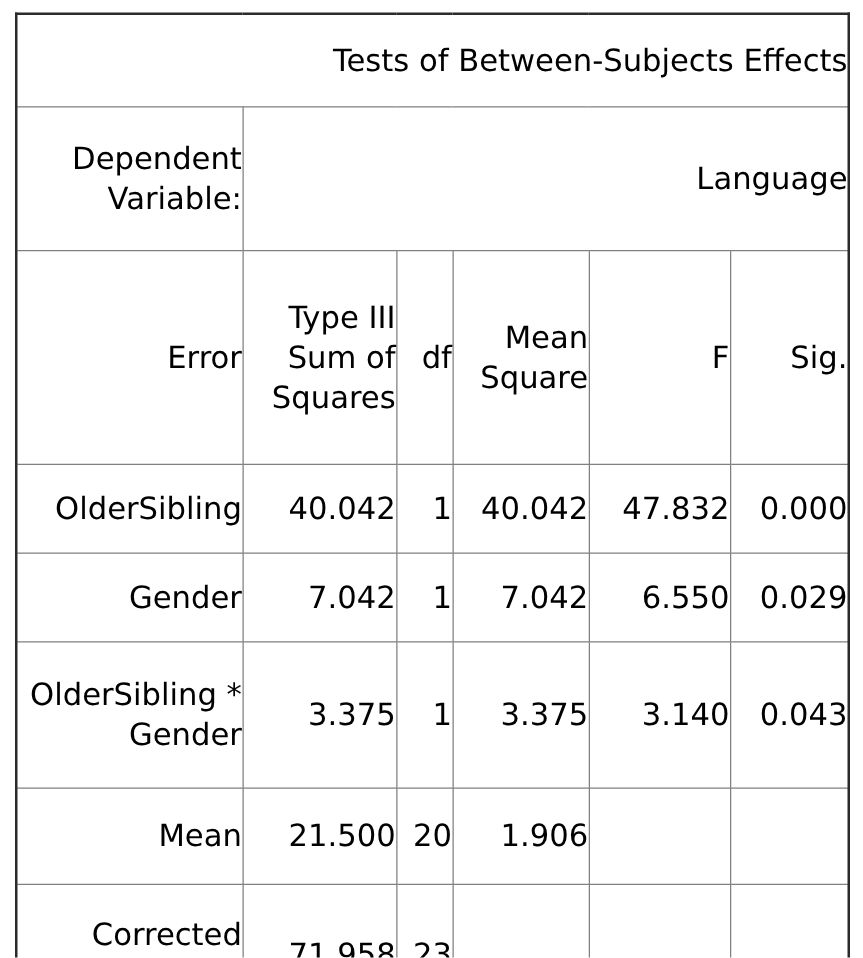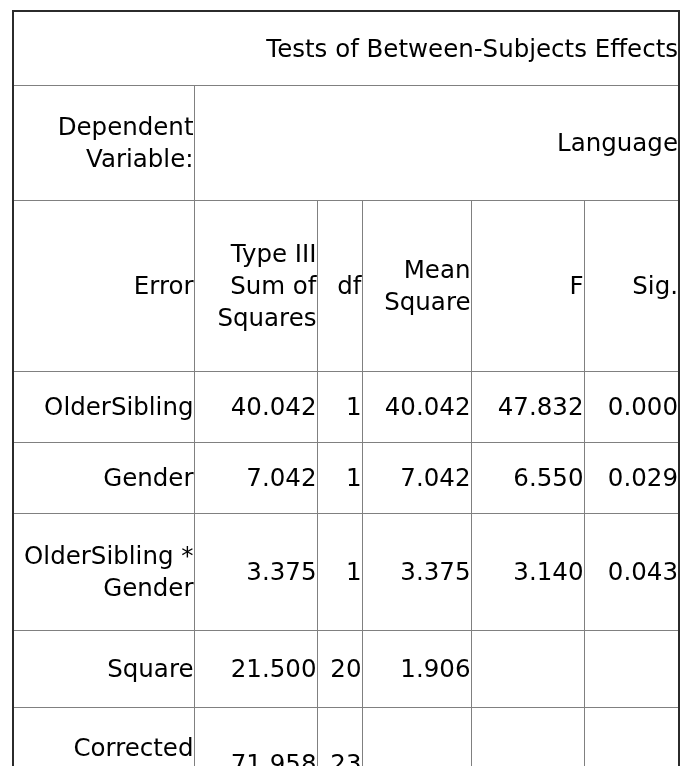--- a/index.html
+++ b/index.html
@@ -143,21 +143,21 @@
       <tr class="r-data-tall">
         <td class="rowlabel">OlderSibling * Gender</td>
         <td class="num">3.375</td>
         <td class="num">1</td>
         <td class="num">3.375</td>
         <td class="num">3.140</td>
         <td class="num">0.043</td>
       </tr>
 
       <tr class="r-error">
-        <td class="rowlabel">Square</td>
+        <td class="rowlabel">Mean</td>
         <td class="num">21.500</td>
         <td class="num">20</td>
         <td class="num">1.906</td>
         <td class="empty"></td>
         <td class="empty"></td>
       </tr>
 
       <tr class="r-total">
         <td class="rowlabel">Corrected Total</td>
         <td class="num">71.958</td>

